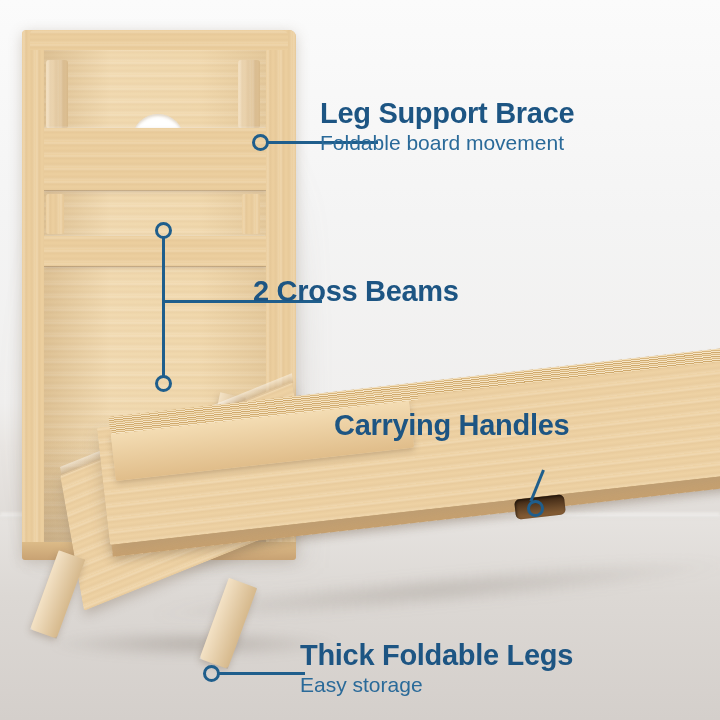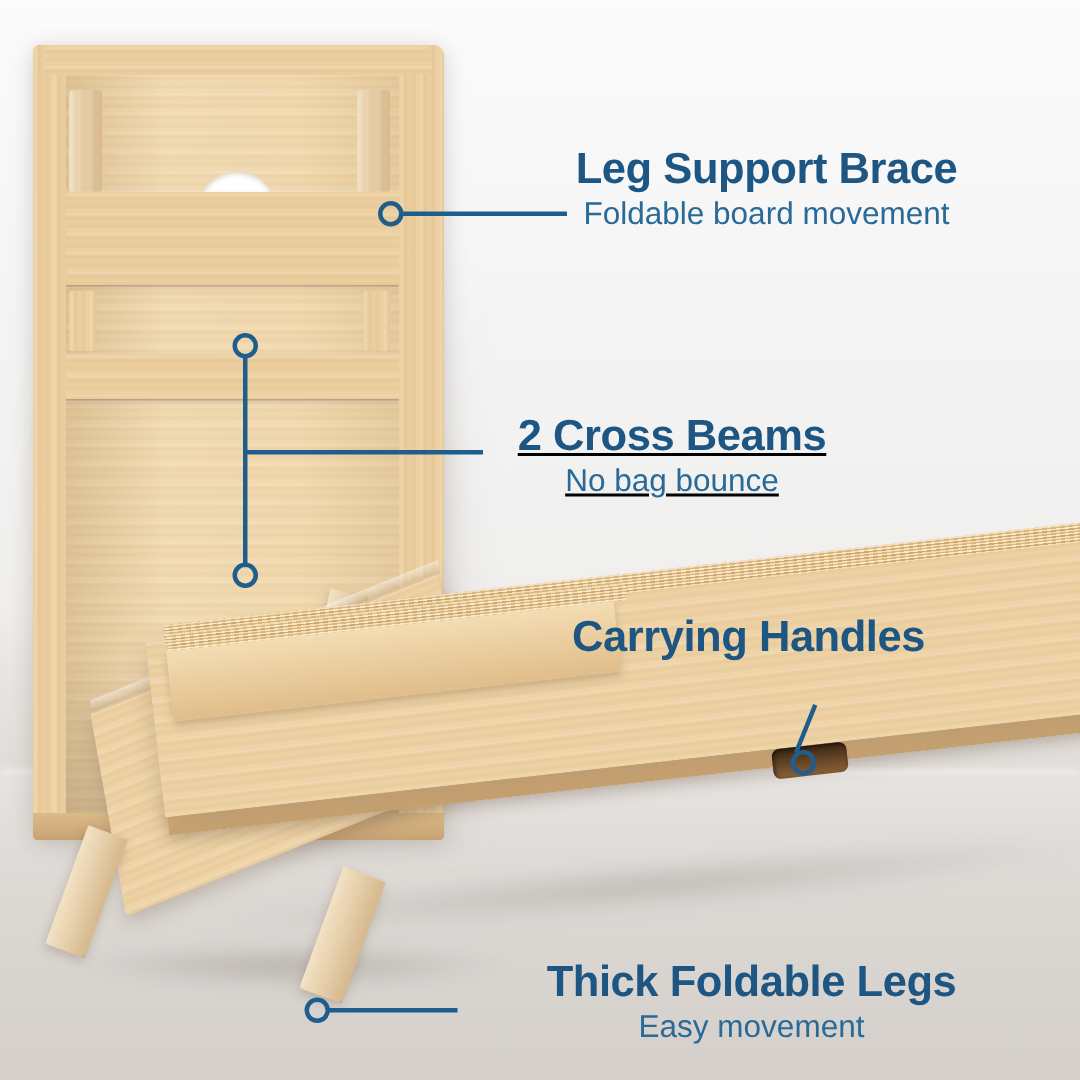--- a/index.html
+++ b/index.html
@@ -214,21 +214,21 @@
   }
   .ab-ground-shadow{
     position:absolute;left:90px;top:160px;width:580px;height:30px;
     transform:rotate(-5deg);
     background:radial-gradient(ellipse at 50% 50%,rgba(110,100,90,.26),rgba(110,100,90,0) 72%);
     filter:blur(6px);
   }
 
   
   .callout{position:absolute;}
-  .co-text{position:absolute;text-align:center;}
+  .co-text{position:absolute;text-align:left;}
   .co-title{
     font-size:29px;font-weight:bold;color:#1d5583;letter-spacing:-.3px;
     line-height:1.05;white-space:nowrap;
   }
   .co-sub{
     font-size:21px;font-weight:normal;color:#2a6a99;
     line-height:1.15;white-space:nowrap;margin-top:3px;
   }
   .dot{
     position:absolute;width:17px;height:17px;border-radius:50%;
@@ -301,36 +301,35 @@
       <div class="co-title">Leg Support Brace</div>
       <div class="co-sub">Foldable board movement</div>
     </div>
   </div>
 
   <div class="callout">
     <div class="dot" style="left:155px;top:222px;"></div>
     <div class="dot" style="left:155px;top:375px;"></div>
     <div class="lead lead-v" style="left:162px;top:238px;height:139px;"></div>
     <div class="lead lead-h" style="left:162px;top:300px;width:160px;"></div>
-    <div class="co-text" style="left:282px;top:276px;width:332px;text-decoration:underline;">
+    <div class="co-text" style="left:253px;top:276px;width:332px;">
       <div class="co-title">2 Cross Beams</div>
-      <div class="co-sub">No bag bounce</div>
     </div>
   </div>
 
   <div class="callout">
     <div class="dot" style="left:527px;top:500px;"></div>
     <div class="lead-diag" style="left:542px;top:470px;height:34px;transform:rotate(22deg);"></div>
-    <div class="co-text" style="left:313px;top:410px;width:372px;">
+    <div class="co-text" style="left:334px;top:410px;width:372px;">
       <div class="co-title">Carrying Handles</div>
     </div>
   </div>
 
   <div class="callout">
     <div class="dot" style="left:203px;top:665px;"></div>
     <div class="lead lead-h" style="left:219px;top:672px;width:86px;"></div>
     <div class="co-text" style="left:300px;top:640px;width:402px;">
       <div class="co-title">Thick Foldable Legs</div>
-      <div class="co-sub">Easy movement</div>
+      <div class="co-sub">Easy storage</div>
     </div>
   </div>
 
 </div>
 
 </body></html>

